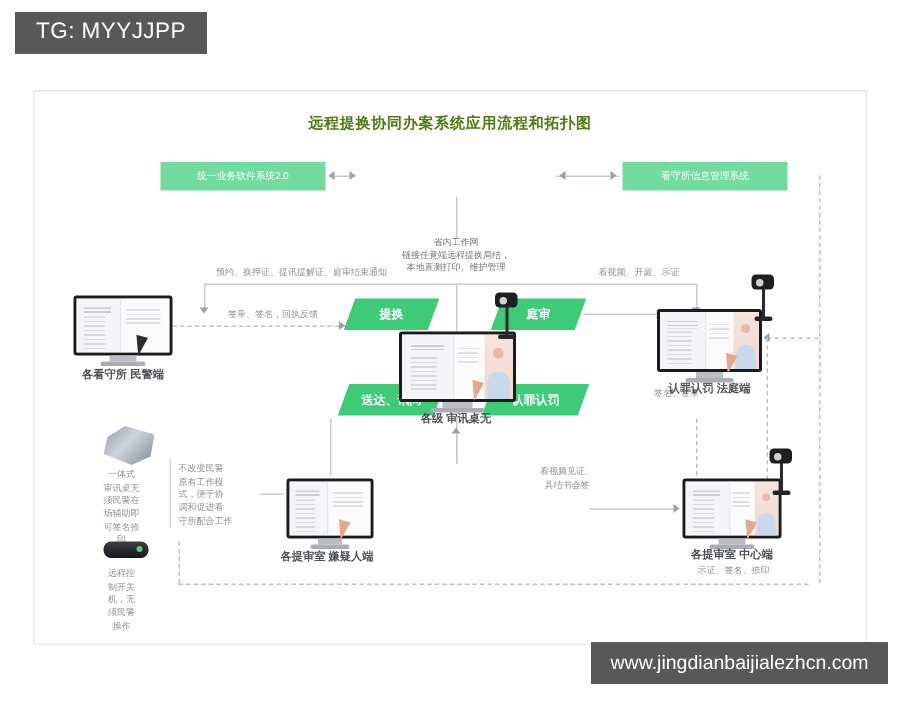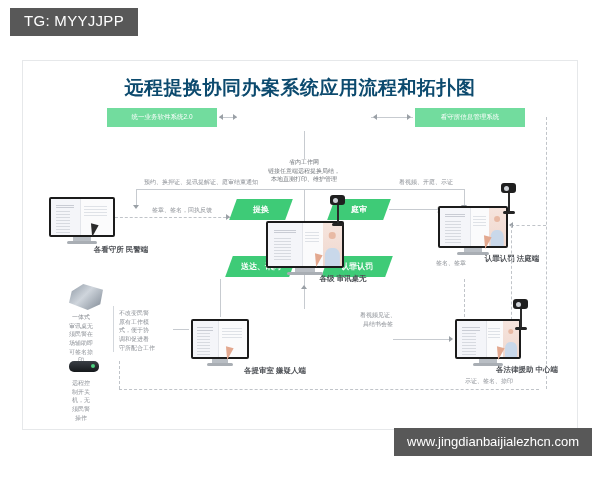--- a/index.html
+++ b/index.html
@@ -32,22 +32,22 @@
   #canvas{
     position:absolute;left:22px;top:60px;
     width:556px;height:370px;
     background:#ffffff;
     border:1px solid #e6e8ea;
     box-sizing:border-box;
   }
   #title{
     position:absolute;left:0;top:14px;width:100%;
     text-align:center;
-    font-size:19px;font-weight:bold;
-    color:#0c4a6e;
+    font-size:10px;font-weight:bold;
+    color:#4d7c0f;
     letter-spacing:.5px;
   }
   
   .gbox{
     position:absolute;
     background:#47d07f;
     color:#ffffff;
     display:flex;align-items:center;justify-content:center;
     text-align:center;
     box-sizing:border-box;
@@ -105,21 +105,21 @@
     content:"";position:absolute;left:50%;bottom:0;width:74%;height:42%;
     transform:translateX(-50%);border-radius:42% 42% 0 0;background:#c9d8ea;
   }
   .mon-stand{
     width:26%;height:4px;background:#b9bec4;margin:0 auto;
   }
   .mon-base{width:46%;height:2.5px;background:#a9aeb4;margin:0 auto;border-radius:2px;}
   .dev-label{
     position:absolute;left:50%;transform:translateX(-50%);
     text-align:right;font-size:7.5px;font-weight:bold;color:#4e5156;
-    line-height:1.35;white-space:nowrap;margin-left:39px;
+    line-height:1.35;white-space:nowrap;
   }
   
   .cam{position:absolute;}
   .cam-arm{position:absolute;width:2px;height:22px;background:#2a2a2a;left:7px;top:8px;}
   .cam-head{position:absolute;width:15px;height:10px;background:#1f1f1f;border-radius:3px;left:0;top:0;}
   .cam-head:after{content:"";position:absolute;left:3px;top:2.6px;width:5px;height:5px;border-radius:50%;background:#cfd3d8;}
   .cam-foot{position:absolute;width:12px;height:3px;background:#242424;border-radius:2px;left:2px;top:28px;}
 
   
   .hand{
@@ -285,39 +285,39 @@
 
   <div class="monitor" style="left:168px;top:258px;width:58px;">
     <div class="mon-frame" style="height:40px;">
       <div class="scr-doc"></div>
       <div class="scr-mid"></div>
     </div>
     <div class="mon-stand"></div>
     <div class="mon-base"></div>
     <div class="hand skin" style="left:33px;top:28px;"></div>
   </div>
-  <div class="dev-label" style="left:213px;top:305px;">各提审室
+  <div class="dev-label" style="left:195px;top:305px;">各提审室
 嫌疑人端</div>
 
   <div class="monitor" style="left:432px;top:258px;width:66px;">
     <div class="mon-frame" style="height:40px;">
       <div class="scr-doc"></div>
       <div class="scr-mid"></div>
       <div class="scr-person"></div>
     </div>
     <div class="mon-stand"></div>
     <div class="mon-base"></div>
     <div class="hand skin" style="left:40px;top:28px;"></div>
   </div>
   <div class="cam" style="left:490px;top:238px;width:16px;height:32px;">
     <div class="cam-arm"></div>
     <div class="cam-head"></div>
     <div class="cam-foot"></div>
   </div>
-  <div class="dev-label" style="left:465px;top:304px;">各法律援助
+  <div class="dev-label" style="left:465px;top:304px;">各提审室
 中心端</div>
 
   <div class="ln h" style="left:370px;top:278px;width:58px;"></div>
   <div class="arw r" style="left:426px;top:275px;"></div>
   <div class="ln dash-v" style="left:441px;top:218px;height:38px;"></div>
 
   <div class="ln v" style="left:197px;top:218px;height:38px;"></div>
   <div class="ln v" style="left:281px;top:228px;height:20px;"></div>
   <div class="arw u" style="left:278px;top:224px;"></div>
 

